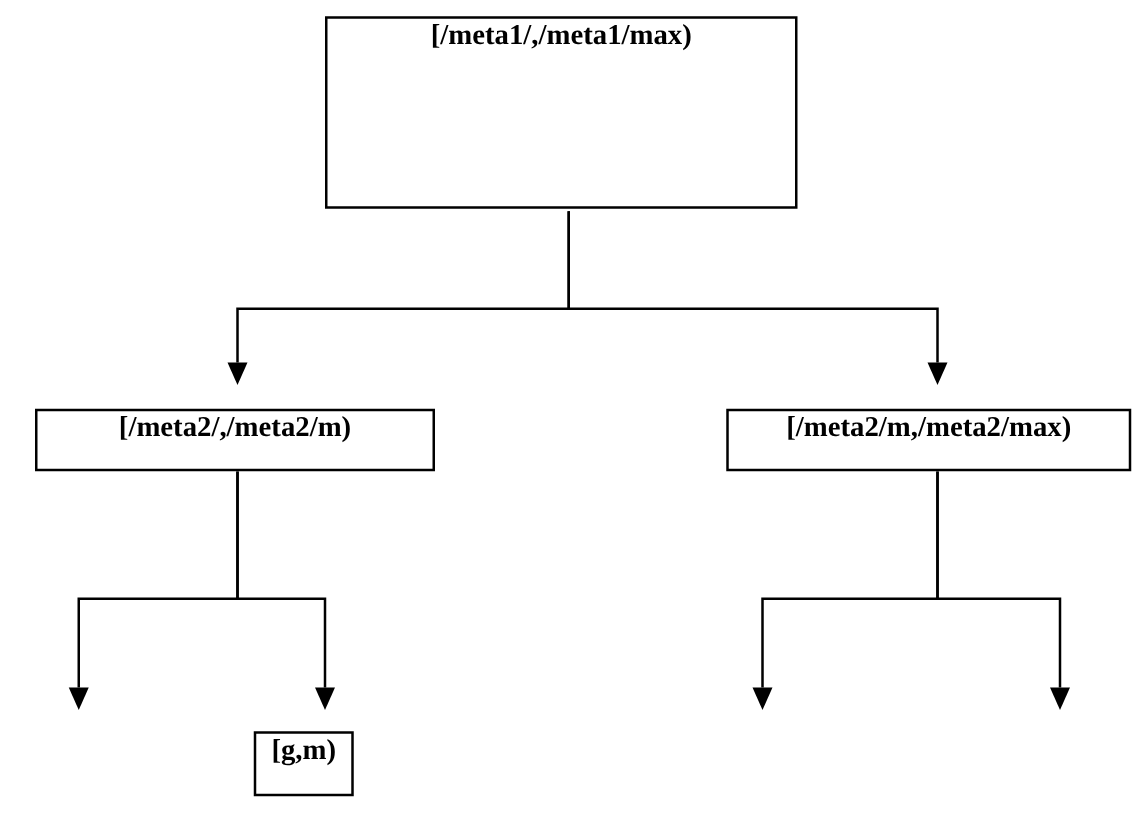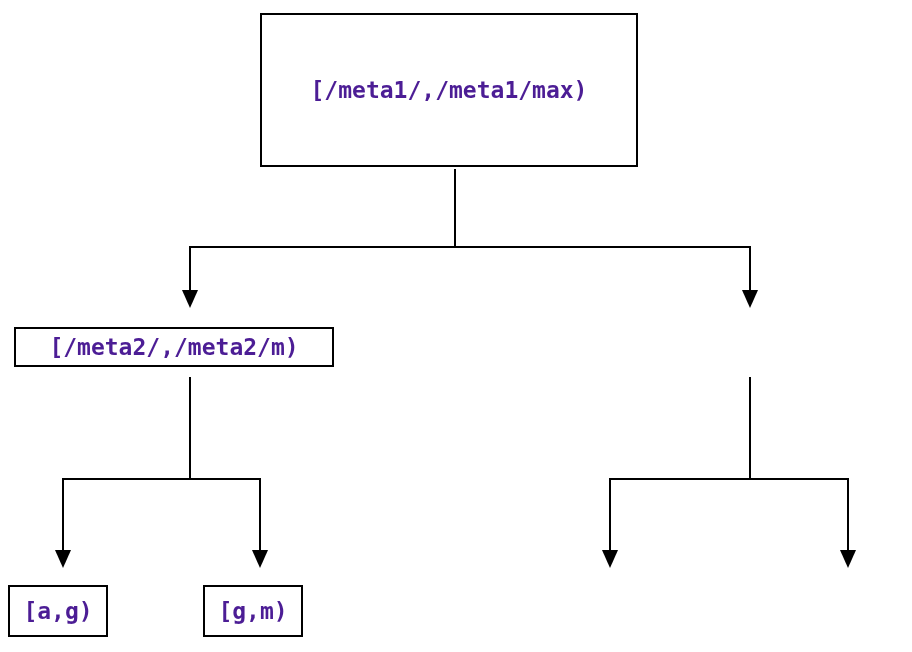--- a/index.html
+++ b/index.html
@@ -30,33 +30,34 @@
   }
   .connectors polygon {
     fill: #000000;
     stroke: none;
   }
   .node {
     position: absolute;
     box-sizing: border-box;
     border: 2px solid #000000;
     background: #ffffff;
-    color: #4c1d95;
+    color: #000000;
     display: flex;
-    align-items: center;
+    align-items: flex-start;
     justify-content: center;
     font-size: 23px;
     font-weight: bold;
     white-space: nowrap;
+    font-family: Liberation Serif, serif;
   }
   .node-root       { left: 260px; top: 13px;  width: 378px; height: 154px; }
-  .node-meta2-low  { left: 14px;  top: 327px; width: 320px; height: 40px;  }
+  .node-meta2-low  { left: 28px;  top: 327px; width: 320px; height: 50px;  }
   .node-meta2-high { left: 581px; top: 327px; width: 324px; height: 50px;  }
   .node-leaf-ag    { left: 8px;   top: 585px; width: 100px; height: 52px;  }
-  .node-leaf-gm    { left: 203px; top: 585px; width: 100px; height: 52px;  }
+  .node-leaf-gm    { left: 203px; top: 585px; width: 80px; height: 52px;  }
   .node-leaf-ms    { left: 553px; top: 585px; width: 100px; height: 52px;  }
   .node-leaf-smax  { left: 778px; top: 585px; width: 126px; height: 52px;  }
 </style>
 </head>
 <body>
 
 <div class="canvas">
 
   <svg class="connectors" viewBox="0 0 912 652" xmlns="http://www.w3.org/2000/svg">
 
@@ -77,24 +78,24 @@
   </svg>
 
   <div class="node node-root">
     <span>[/meta1/,/meta1/max)</span>
   </div>
 
   <div class="node node-meta2-low">
     <span>[/meta2/,/meta2/m)</span>
   </div>
 
+  <div class="node node-meta2-high">
+    <span>[/meta2/m,/meta2/max)</span>
+  </div>
 
-  <div class="node node-leaf-ag">
-    <span>[a,g)</span>
-  </div>
 
   <div class="node node-leaf-gm">
     <span>[g,m)</span>
   </div>
 
 
 
 </div>
 
 </body></html>

